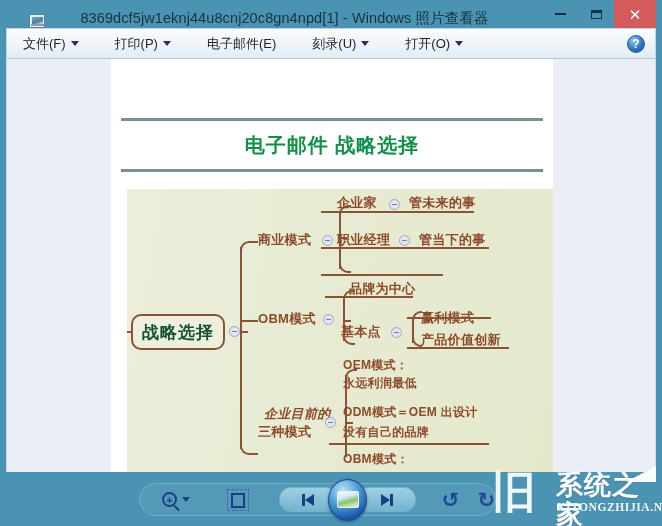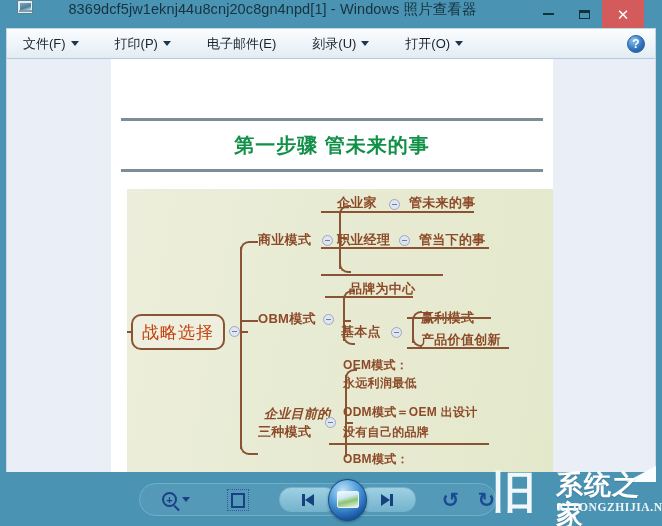--- a/index.html
+++ b/index.html
@@ -10,23 +10,23 @@
   }
   #app {
     position:relative;
     width:662px; height:526px;
     background:#4a93b3;
     overflow:hidden;
   }
 
   
   #titlebar {
-    position:absolute; left:0; top:0; width:644px; height:28px;
+    position:absolute; left:12px; top:0; width:644px; height:28px;
     background:#4a93b3;
-    display:flex; align-items:flex-start;
+    display:flex; align-items:flex-end;
   }
   #app-icon {
     width:16px; height:14px; margin-left:17px;
     background:#dfeff5;
     border:1px solid #5e7f8c;
     border-radius:1px;
     position:relative;
   }
   #app-icon:after{
     content:""; position:absolute; left:2px; top:2px; width:11px; height:7px;
@@ -132,21 +132,21 @@
     background:transparent;
   }
   .c-tl { border-right:none; border-bottom:none; border-top-left-radius:9px; }
   .c-bl { border-right:none; border-top:none; border-bottom-left-radius:9px; }
   #root-node {
     position:absolute; left:4px; top:125px;
     width:94px; height:36px;
     border:2px solid #8a5334; border-radius:10px;
     background:#efefe0;
     display:flex; align-items:center; justify-content:center;
-    font-size:17px; font-weight:normal; color:#c2410c;
+    font-size:17px; font-weight:bold; color:#14532d;
     letter-spacing:1px;
   }
   .collapse {
     position:absolute; width:11px; height:11px; border-radius:50%;
     background:#dfe6f0; border:1px solid #9aa9c4;
     display:flex; align-items:center; justify-content:center;
   }
   .collapse:after {
     content:""; width:5px; height:1px; background:#6f7f9c;
   }
@@ -300,21 +300,21 @@
       <span class="caret"></span>
     </div>
     <div id="help-btn">?</div>
   </div>
 
   <div id="viewer">
     <div id="canvas">
 
       <div id="doc-title-wrap">
         <div class="rule"></div>
-        <div id="doc-title">第一步骤 管未来的事</div>
+        <div id="doc-title">电子邮件 战略选择</div>
         <div class="rule"></div>
       </div>
 
       <div id="mindmap">
 
         <div id="root-stub"></div>
         <div id="root-node">战略选择</div>
         <div class="collapse" style="left:102px; top:137px;"></div>
 
         <div class="vline" style="left:113px; top:58px; height:202px;"></div>

